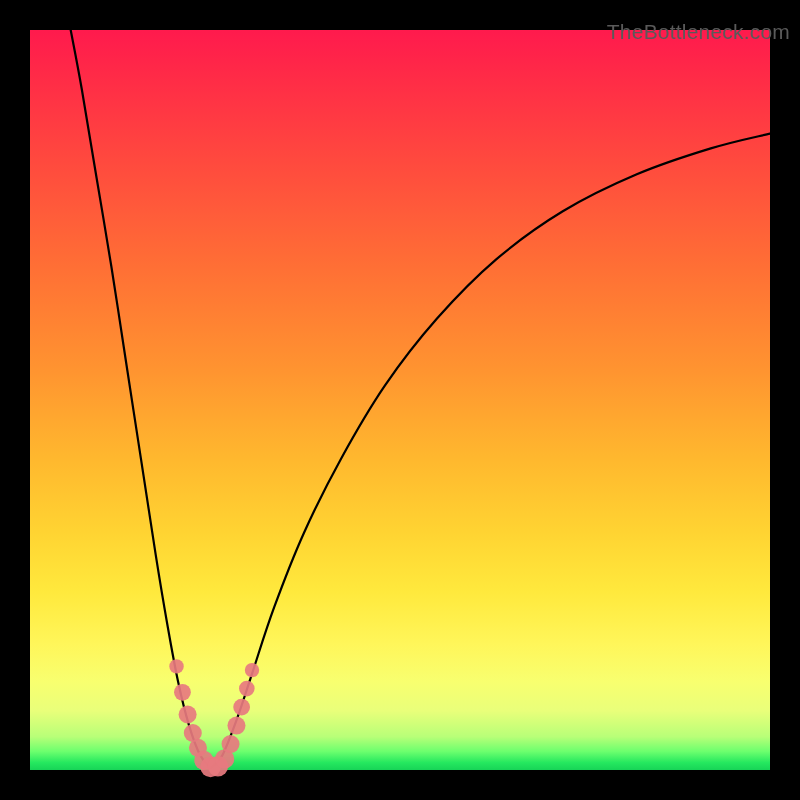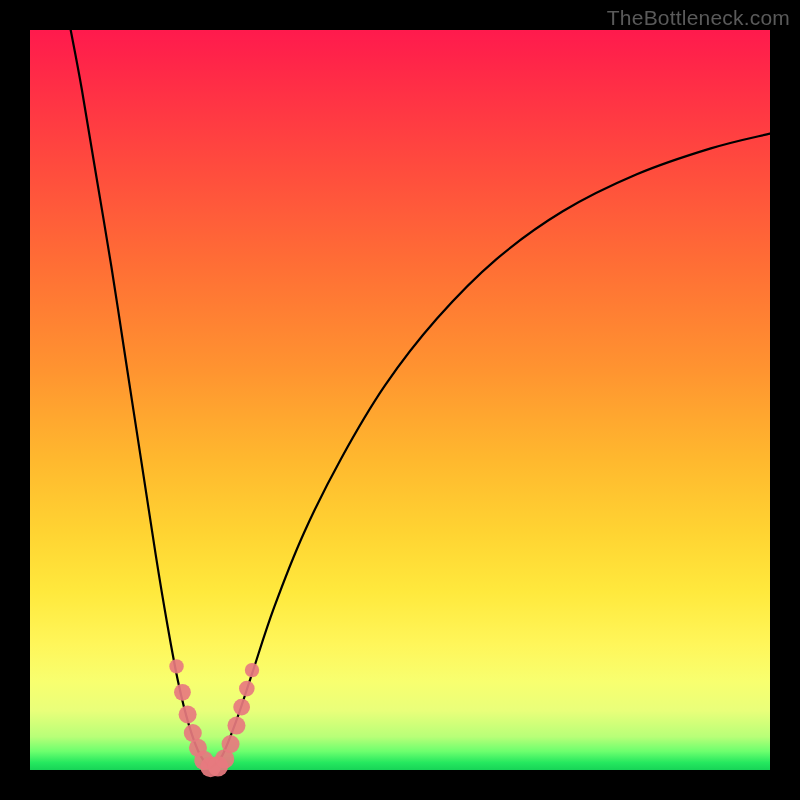--- a/index.html
+++ b/index.html
@@ -48,21 +48,21 @@
   .plot svg {
     position: absolute;
     left: 0;
     top: 0;
     width: 740px;
     height: 740px;
     overflow: visible;
   }
   .watermark {
     position: absolute;
-    top: 6px;
+    top: 20px;
     right: 10px;
     color: #5a5a5a;
     font-size: 21px;
     letter-spacing: 0.2px;
     font-weight: 400;
     pointer-events: none;
     text-align: right;
   }
 </style>
 </head>

